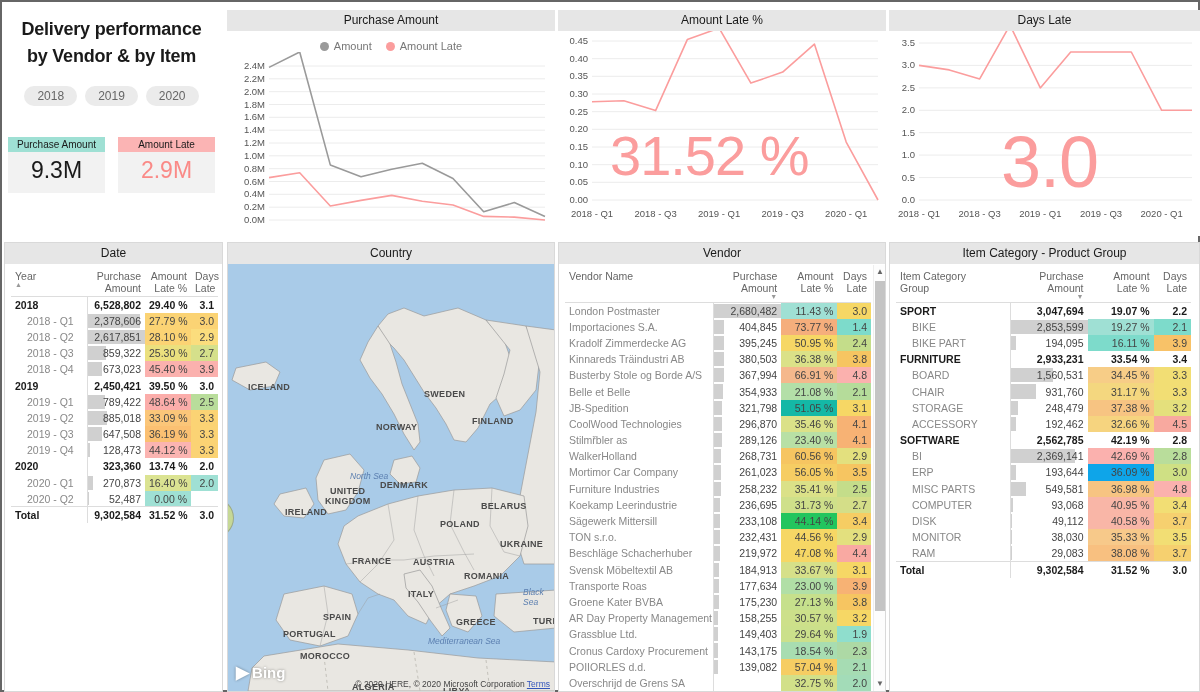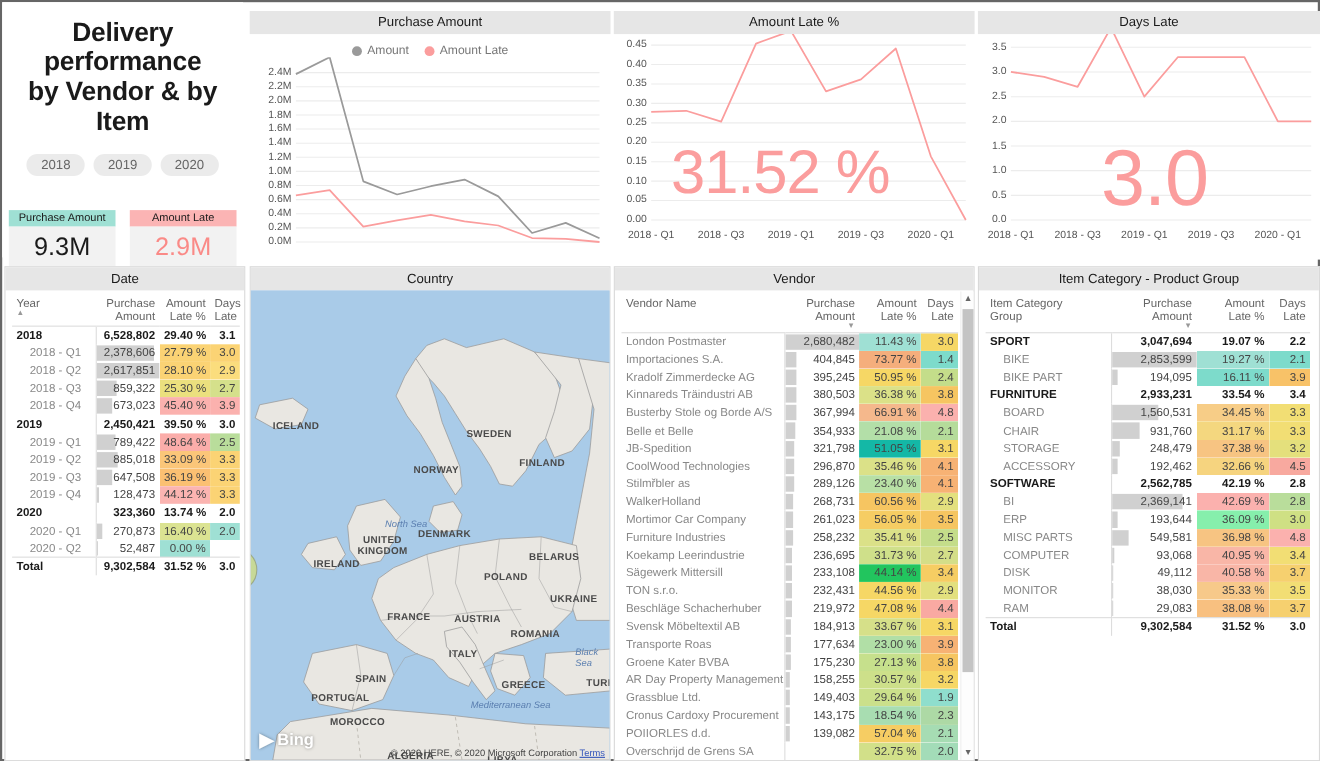--- a/index.html
+++ b/index.html
@@ -15,21 +15,21 @@
   
   .panel { position: absolute; background:#fff; border:1px solid #d9d9d9; }
   .panel-title {
     height: 21px; background:#e6e6e6; color:#1a1a1a;
     font-size: 12px; line-height: 21px; text-align:center; font-weight:400;
   }
 
   
   #headerCard { left:2px; top:2px; width:219px; height:232px; background:#fff; }
   .big-title {
-    text-align:center; font-size:24px; font-weight:bold; color:#1a1a1a;
+    text-align:center; font-size:18px; font-weight:bold; color:#1a1a1a;
     line-height:27px; padding: 14px 8px 0 8px; letter-spacing:-0.2px;
   }
   .year-chips { display:flex; justify-content:center; gap:8px; margin-top:16px; }
   .chip {
     background:#ebebeb; border-radius:11px; padding:3px 13px;
     font-size:12px; color:#666; cursor:pointer;
   }
   .kpi-row { display:flex; gap:13px; margin-top:31px; padding-left:6px; }
   .kpi { width:97px; }
   .kpi-head { font-size:10px; text-align:center; padding:2px 0 2px; color:#1a1a1a; }
@@ -650,21 +650,21 @@
             </tr>
             <tr class="">
               <td class="lead indent1">BI</td>
               <td class="bar-cell sep-col"><div class="bar-fill" style="width:83.0%"></div><span class="bar-txt">2,369,141</span></td>
               <td style="background:#fbb1ae">42.69 %</td>
               <td style="background:#b9dd9b">2.8</td>
             </tr>
             <tr class="">
               <td class="lead indent1">ERP</td>
               <td class="bar-cell sep-col"><div class="bar-fill" style="width:6.8%"></div><span class="bar-txt">193,644</span></td>
-              <td style="background:#86efac">36.09 %</td>
+              <td style="background:#0ea5e9">36.09 %</td>
               <td style="background:#cfe084">3.0</td>
             </tr>
             <tr class="">
               <td class="lead indent1">MISC PARTS</td>
               <td class="bar-cell sep-col"><div class="bar-fill" style="width:19.3%"></div><span class="bar-txt">549,581</span></td>
               <td style="background:#f7c482">36.98 %</td>
               <td style="background:#fbb1ae">4.8</td>
             </tr>
             <tr class="">
               <td class="lead indent1">COMPUTER</td>

